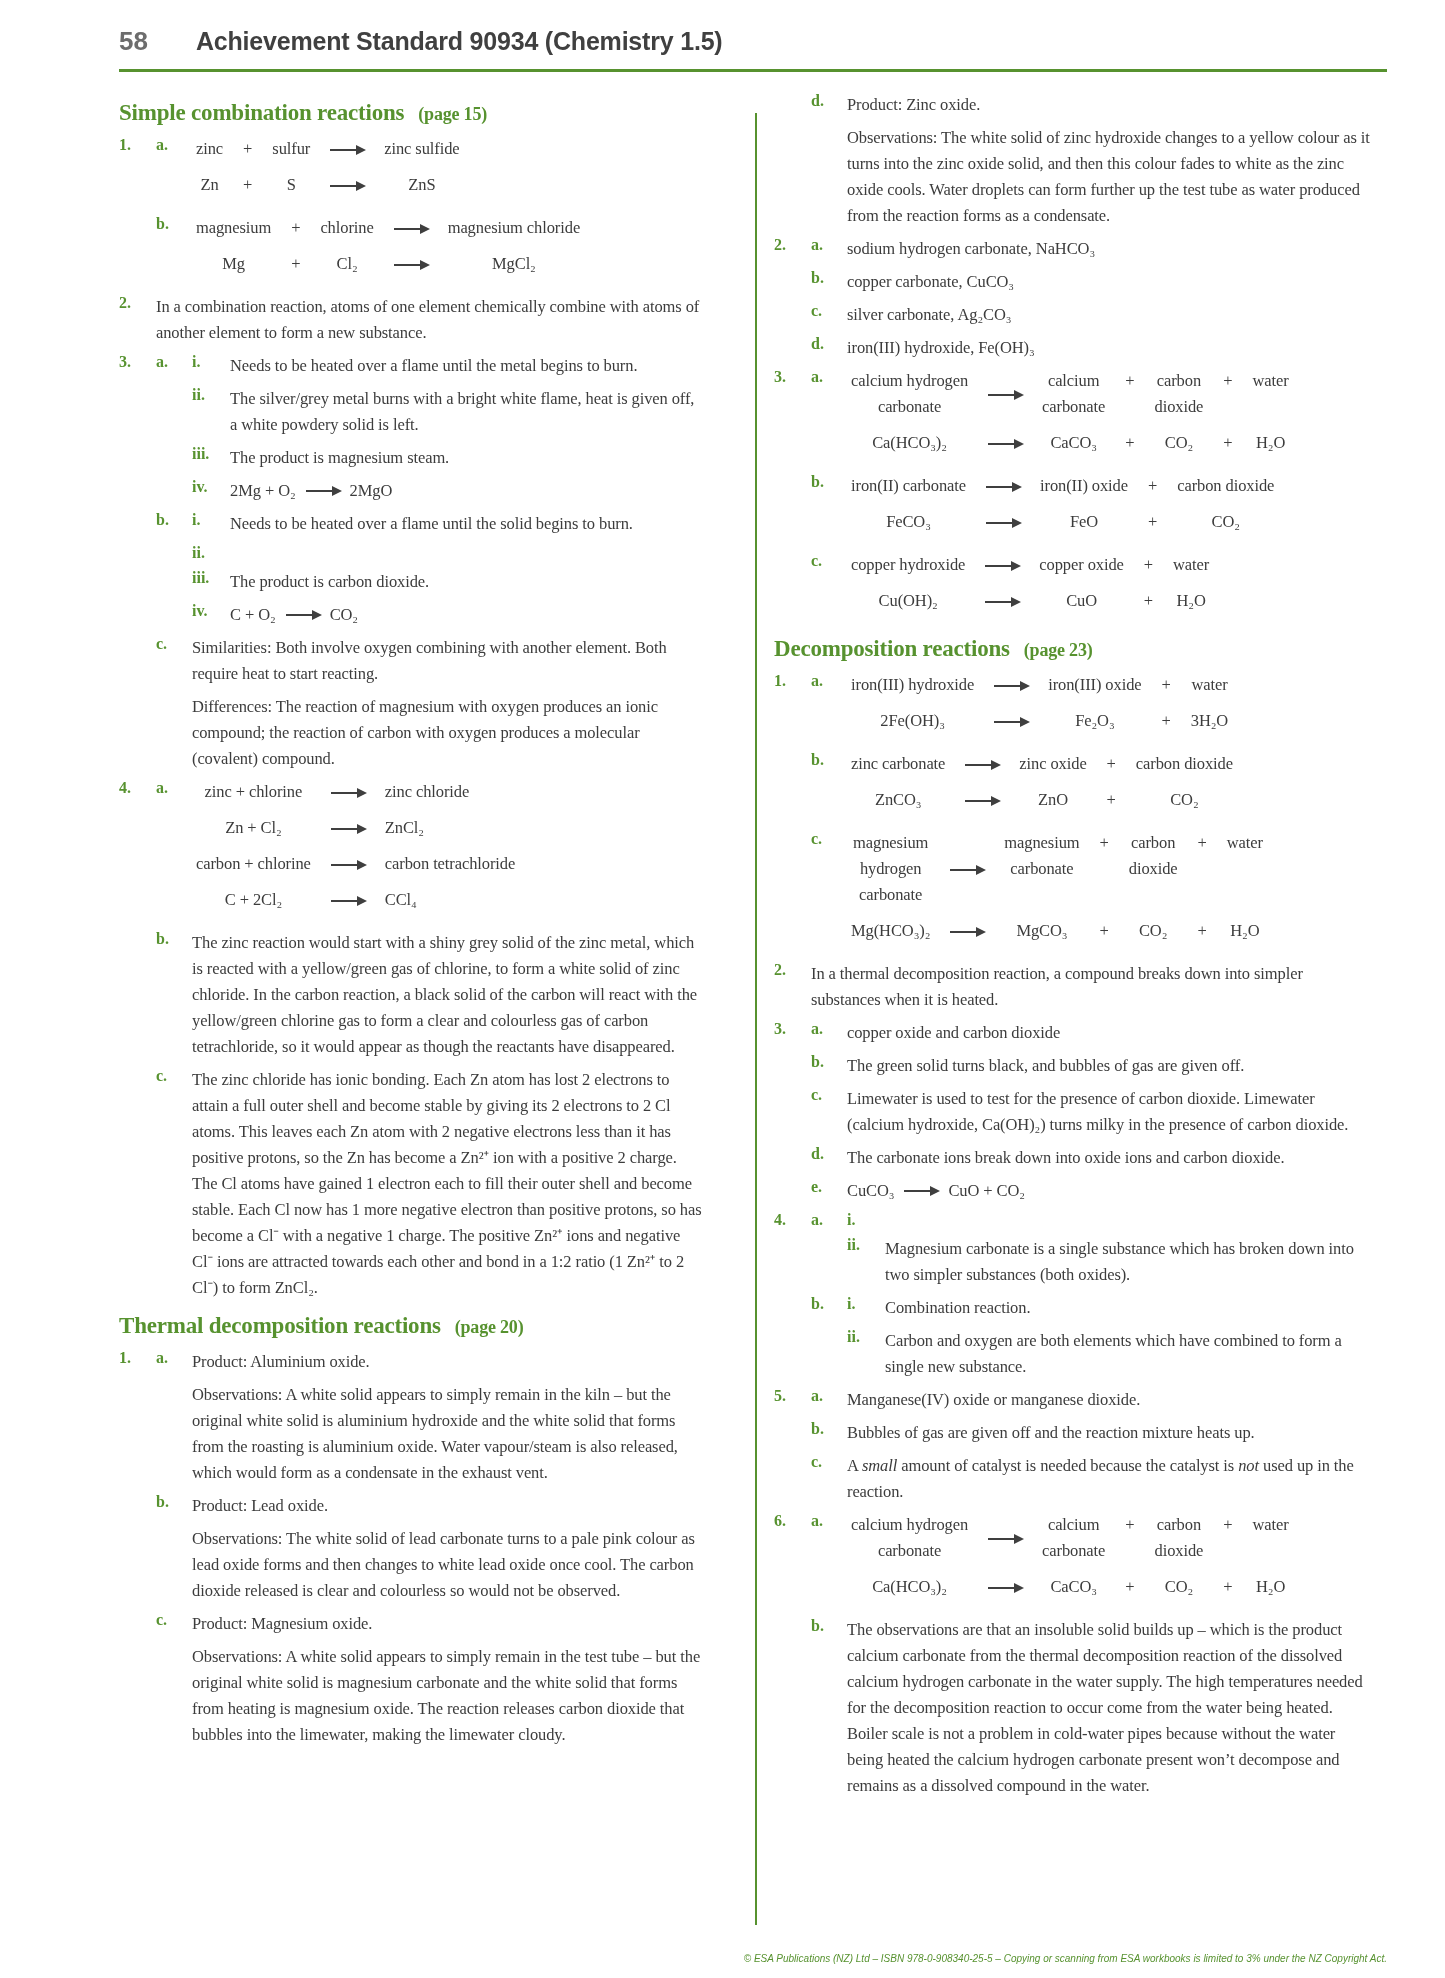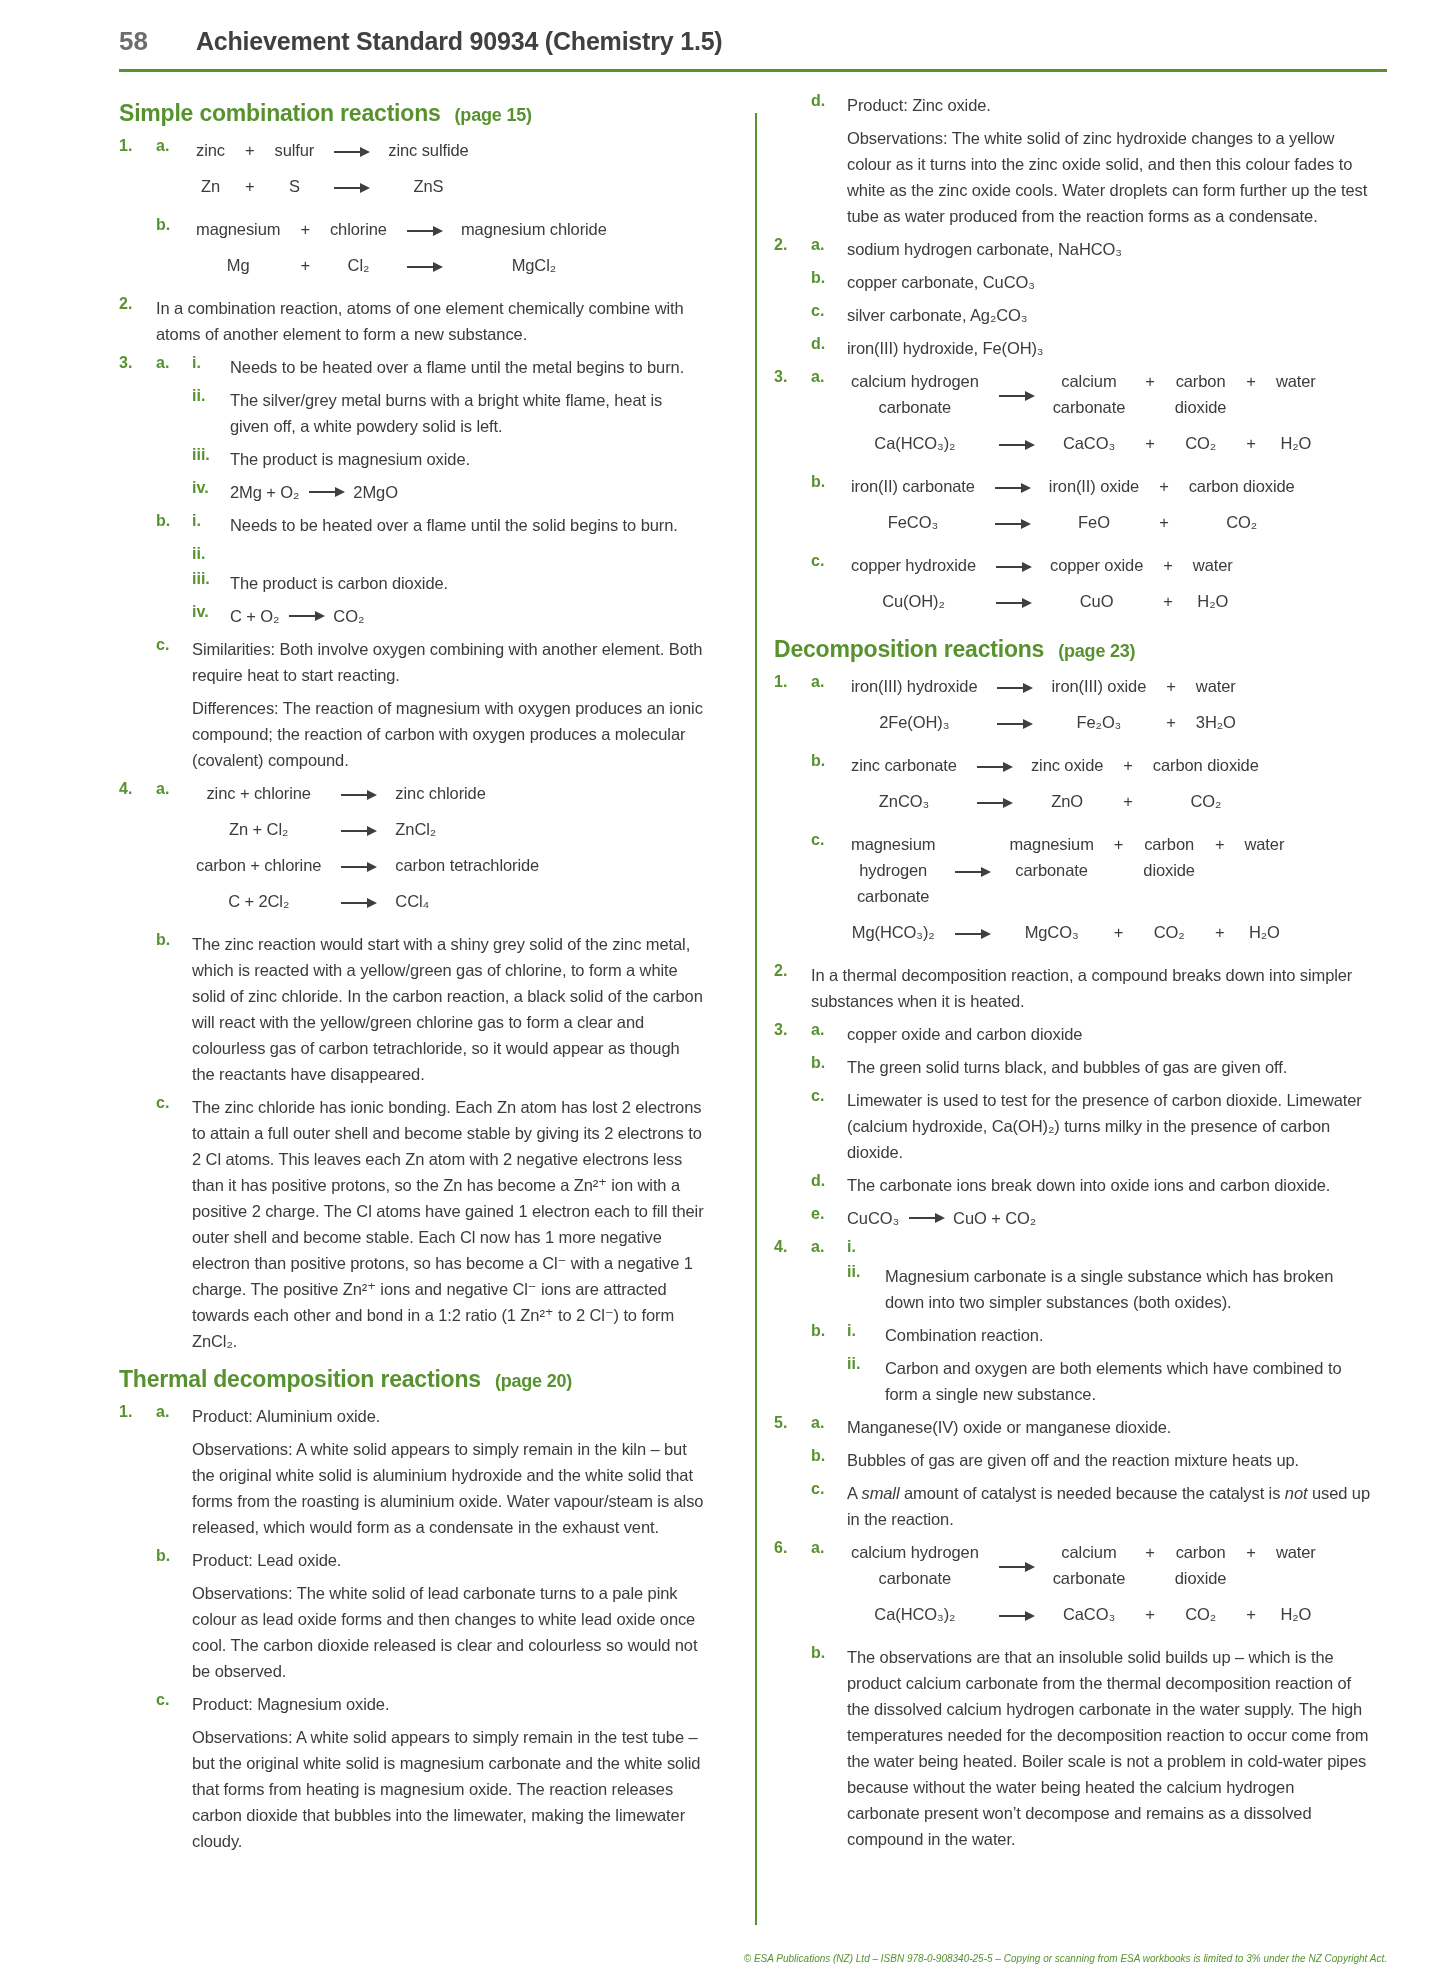--- a/index.html
+++ b/index.html
@@ -44,21 +44,21 @@
     position:absolute;
     left:726px;top:113px;
     width:2px;height:1812px;
     background:var(--green);
   }
   
   .cols{
     display:flex;
     padding:16px 0 0 90px;
   }
-  .col{width:615px;}
+  .col{width:615px;font-family:Liberation Serif, serif;}
   .col.left{padding-right:30px;}
   .col.right{margin-left:22px;padding-left:18px;padding-top:4px;}
   
   .sechead{
     color:var(--green);
     font-weight:700;
     font-size:23px;
     letter-spacing:-0.2px;
     margin:12px 0 10px;
   }
@@ -185,21 +185,21 @@
       <div class="row">
         <span class="c1"></span>
           <span class="c2"></span>
         <span class="c3 mk">ii.</span>
         <div class="body">The silver/grey metal burns with a bright white flame, heat is given off, a white powdery solid is left.</div>
       </div>
       <div class="row">
         <span class="c1"></span>
           <span class="c2"></span>
         <span class="c3 mk">iii.</span>
-        <div class="body">The product is magnesium oxide.</div>
+        <div class="body">The product is magnesium steam.</div>
       </div>
       <div class="row">
         <span class="c1"></span>
           <span class="c2"></span>
         <span class="c3 mk">iv.</span>
         <div class="body eqline"><span>2Mg + O₂</span><span class="arr"></span><span>2MgO</span></div>
       </div>
 
       <div class="row">
         <span class="c1"></span>

